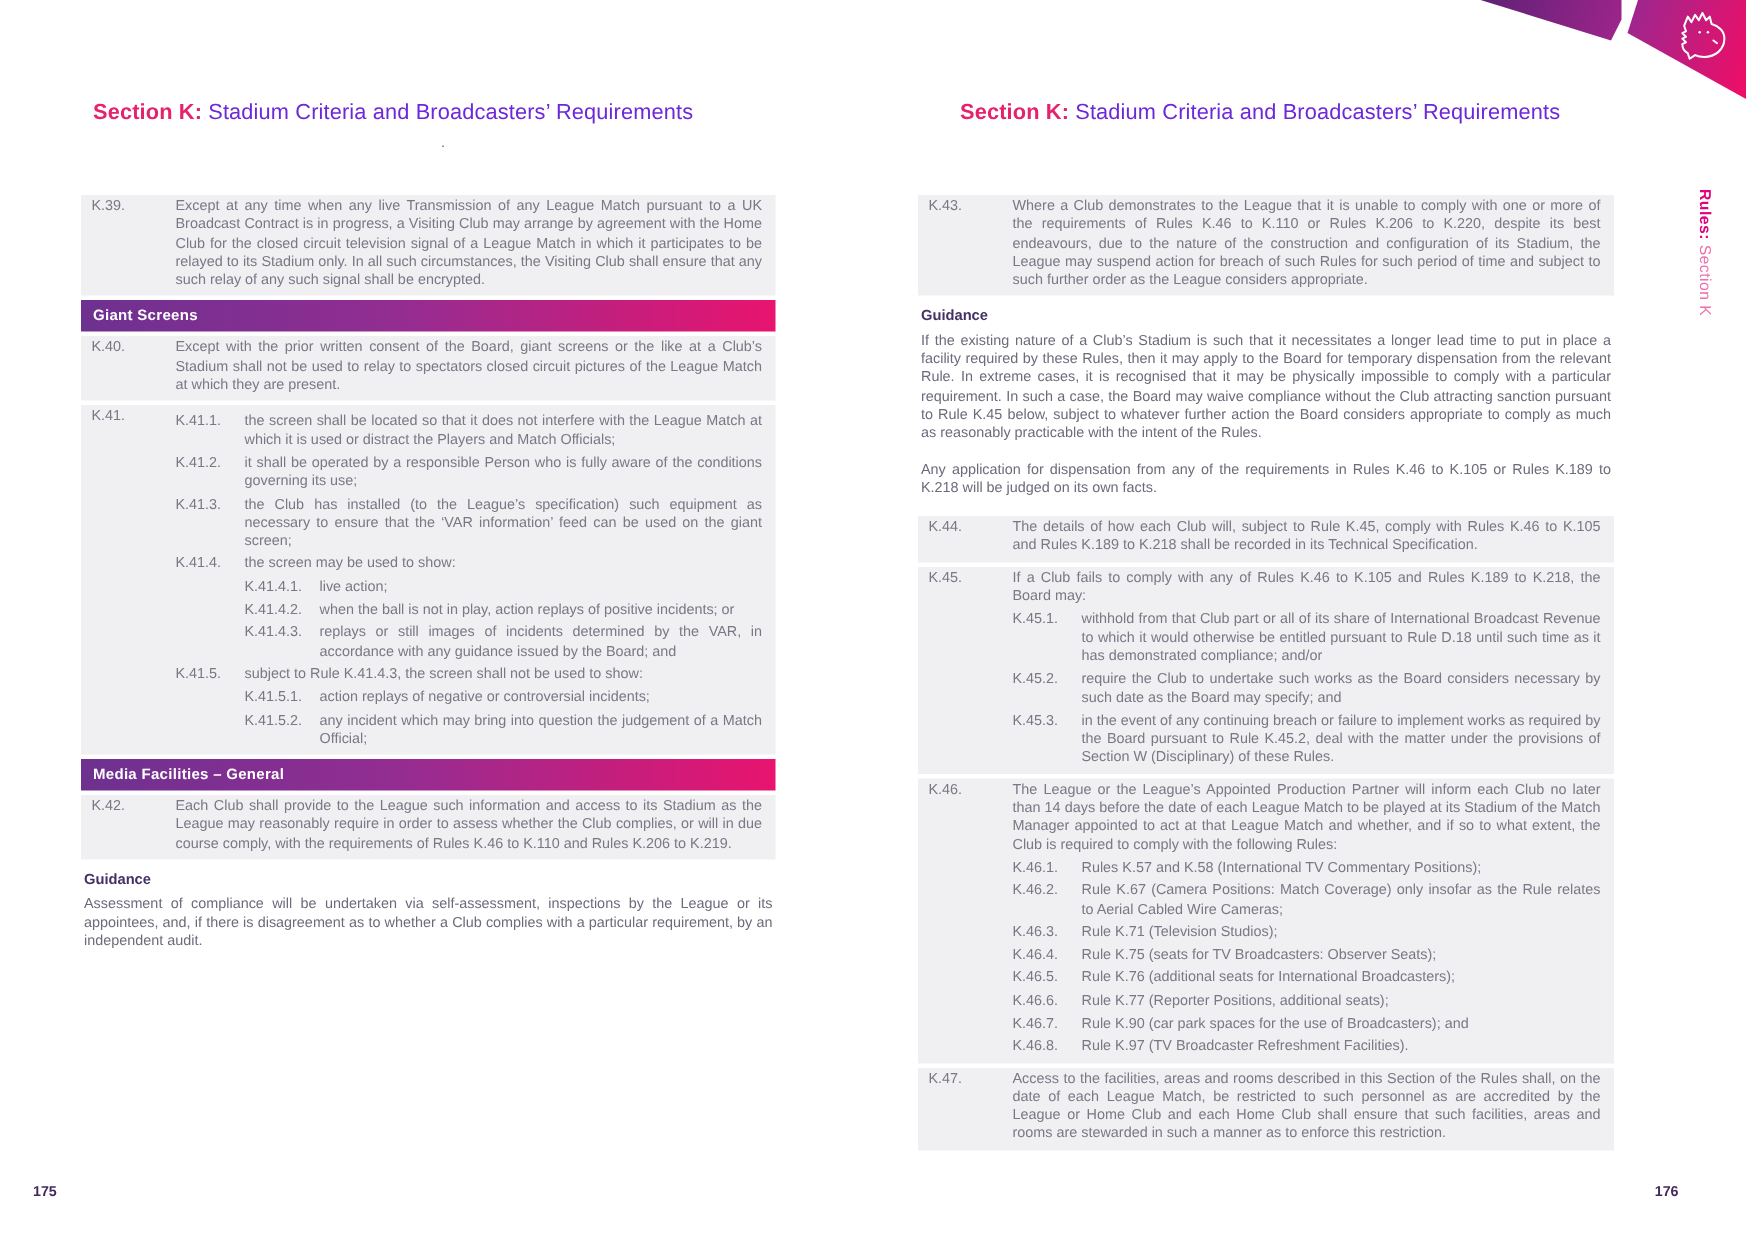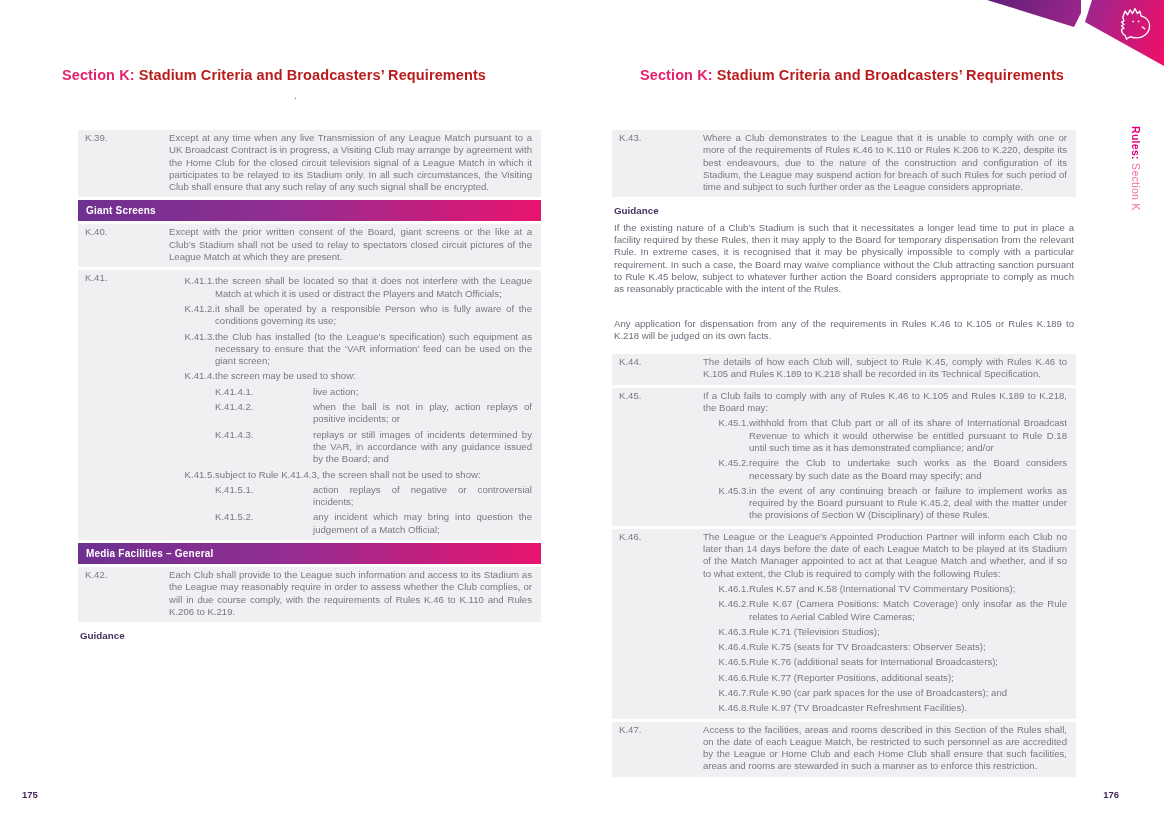--- a/index.html
+++ b/index.html
@@ -11,52 +11,52 @@
 
   
   .side-tab{position:absolute;top:126px;right:22px;writing-mode:vertical-rl;
     font-size:10.5px;letter-spacing:.3px;white-space:nowrap;}
   .side-tab .tab-bold{color:#e4017c;font-weight:bold;}
   .side-tab .tab-rest{color:#ef6fab;}
 
   
   .page-title{position:absolute;top:57px;font-size:14.5px;letter-spacing:.1px;}
   .page-title .title-bold{color:#e5226e;font-weight:bold;}
-  .page-title .title-rest{color:#b91c1c;font-weight:bold;}
+  .page-title .title-rest{color:#6d28d9;font-weight:normal;}
   .title-left{left:62px;}
   .title-right{left:640px;}
 
   .stray-dot{position:absolute;left:294px;top:90px;color:#6e6a7a;font-size:10px;}
 
   .blocks{position:absolute;top:130px;font-size:9.6px;line-height:12.3px;color:#7b7785;}
-  .blocks-left{left:78px;width:463px;}
+  .blocks-left{left:54px;width:463px;}
   .blocks-right{left:612px;width:464px;}
 
   
   .rule-box{background:#f0eff2;margin-bottom:3px;padding:2px 9px 4px 7px;}
   .rule-row{display:flex;}
   .rule-num{flex:0 0 56px;}
-  .rule-body{flex:1;margin-left:28px;}
+  .rule-body{flex:1;}
   .rule-body p,.sub-body p{margin:0;text-align:justify;}
   .sub-row{display:flex;margin-top:3px;}
-  .sub-num{flex:0 0 46px;text-align:right;}
-  .subsub-row{display:flex;margin-top:3px;gap:48px;}
+  .sub-num{flex:0 0 46px;}
+  .subsub-row{display:flex;margin-top:3px;}
   .subsub-num{flex:0 0 50px;}
 
   
   .bar{height:21px;line-height:21px;margin-bottom:3px;padding-left:8px;
     background:linear-gradient(90deg,#6d3190 0%,#932d92 45%,#e8146f 100%);
     color:#ffffff;font-weight:bold;font-size:10px;letter-spacing:.2px;}
 
   
   .guidance{margin:8px 2px 12px 2px;}
   .guidance-heading{margin:0;font-size:9.8px;color:#453063;font-weight:bold;
     }
   .guidance p{margin:4px 0 0 0;text-align:justify;color:#6e6a7a;}
-  .guidance p + p{margin-top:22px;}
+  .guidance p + p{margin-top:12px;}
 
   
   .page-number{position:absolute;top:789px;font-size:9.5px;font-weight:bold;color:#43295b;text-align:center;}
   .pn-left{left:22px;}
   .pn-right{right:45px;}
 </style>
 </head>
 <body>
 
 <div class="sheet">
@@ -176,20 +176,21 @@
       <div class="rule-box">
         <div class="rule-row">
           <span class="rule-num">K.42.</span>
           <div class="rule-body">
             <p>Each Club shall provide to the League such information and access to its Stadium as the League may reasonably require in order to assess whether the Club complies, or will in due course comply, with the requirements of Rules K.46 to K.110 and Rules K.206 to K.219.</p>
           </div>
         </div>
       </div>
       <div class="guidance">
         <h3 class="guidance-heading">Guidance</h3>
+        <p>Assessment of compliance will be undertaken via self-assessment, inspections by the League or its appointees, and, if there is disagreement as to whether a Club complies with a particular requirement, by an independent audit.</p>
       </div>
     </div>
   <div class="page-number pn-left">175</div>
 
   <h1 class="page-title title-right">
     <span class="title-bold">Section K:</span><span class="title-rest"> Stadium Criteria and Broadcasters’ Requirements</span>
   </h1>
   <div class="blocks blocks-right" id="right-blocks">
       <div class="rule-box">
         <div class="rule-row">

